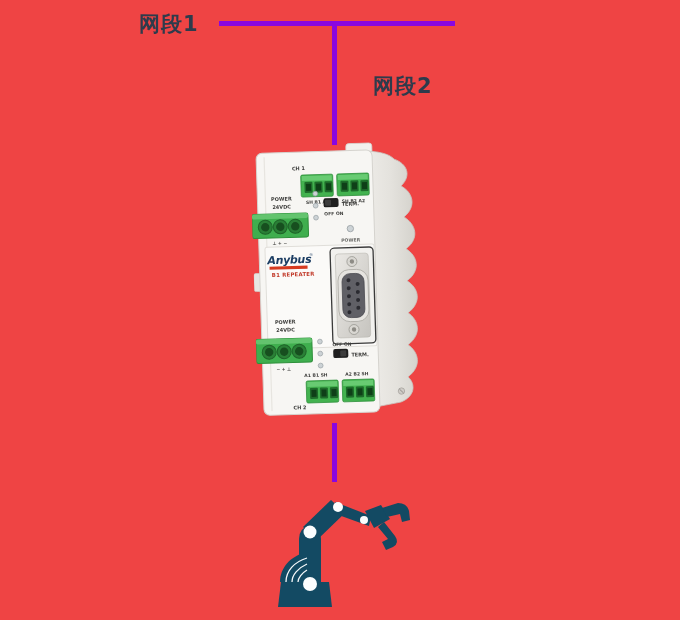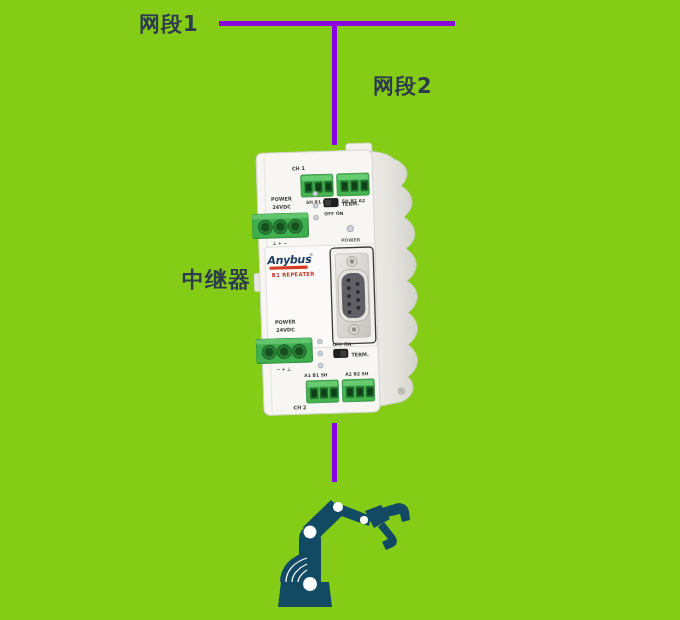--- a/index.html
+++ b/index.html
@@ -1,17 +1,17 @@
 <!DOCTYPE html>
 <html><head>
 <meta charset="utf-8">
 <style>
   html,body{margin:0;padding:0;background:#ffffff;}
   #canvas{
-    position:relative;width:680px;height:620px;background:#84cc16;
+    position:relative;width:680px;height:620px;background:#ef4444;
     font-family:"DejaVu Sans","Liberation Sans",sans-serif;overflow:hidden;text-decoration:underline;
   }
   .cn-label{
     position:absolute;color:#2e3b4c;font-size:21px;font-weight:700;
     letter-spacing:1px;white-space:nowrap;
   }
   .pline{position:absolute;background:#8a06e0;}
   #seg1-label{left:139px;top:10px;}
   #seg2-label{left:373px;top:72px;}
   #repeater-label{left:182px;top:265px;font-size:22px;}
@@ -32,21 +32,20 @@
 <body>
 
 <div id="canvas">
 
   <div id="hline1" class="pline"></div>
   <div id="vline1" class="pline"></div>
   <div id="vline2" class="pline"></div>
 
   <div id="seg1-label" class="cn-label">网段1</div>
   <div id="seg2-label" class="cn-label">网段2</div>
-  <div id="repeater-label" class="cn-label">中继器</div>
 
   <svg id="device-svg" width="168" height="276" viewBox="0 0 168 276">
     <defs>
       <linearGradient id="sideGrad" x1="0" y1="0" x2="1" y2="0">
         <stop offset="0" stop-color="#efede9"></stop>
         <stop offset="0.55" stop-color="#e4e2dd"></stop>
         <stop offset="1" stop-color="#d4d2cc"></stop>
       </linearGradient>
       <linearGradient id="metalGrad" x1="0" y1="0" x2="1" y2="1">
         <stop offset="0" stop-color="#ebe9e5"></stop>

